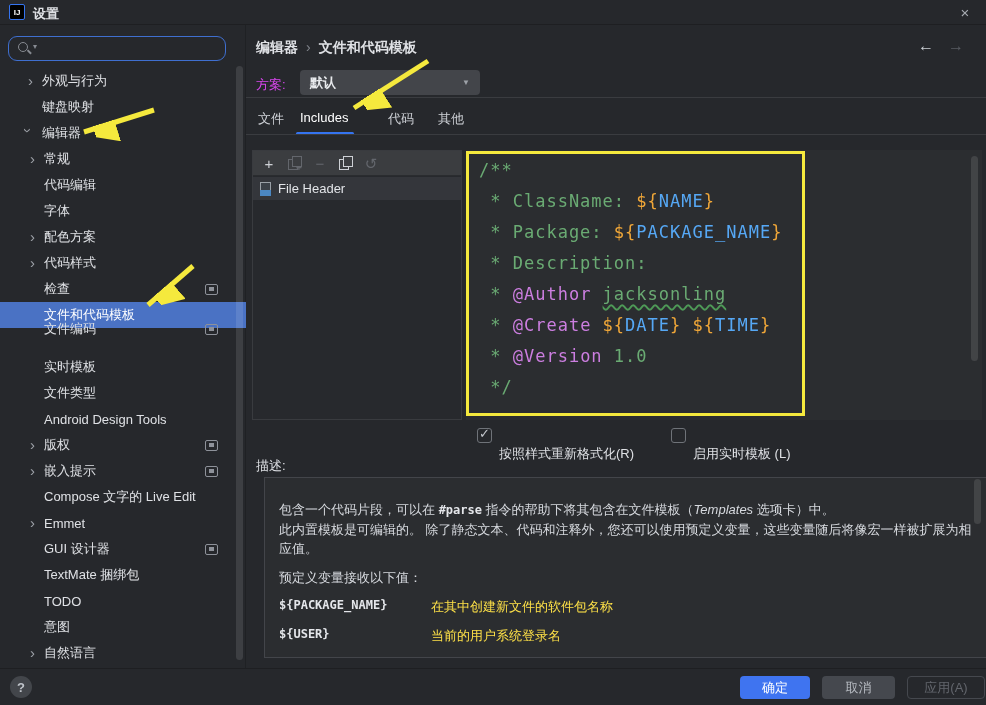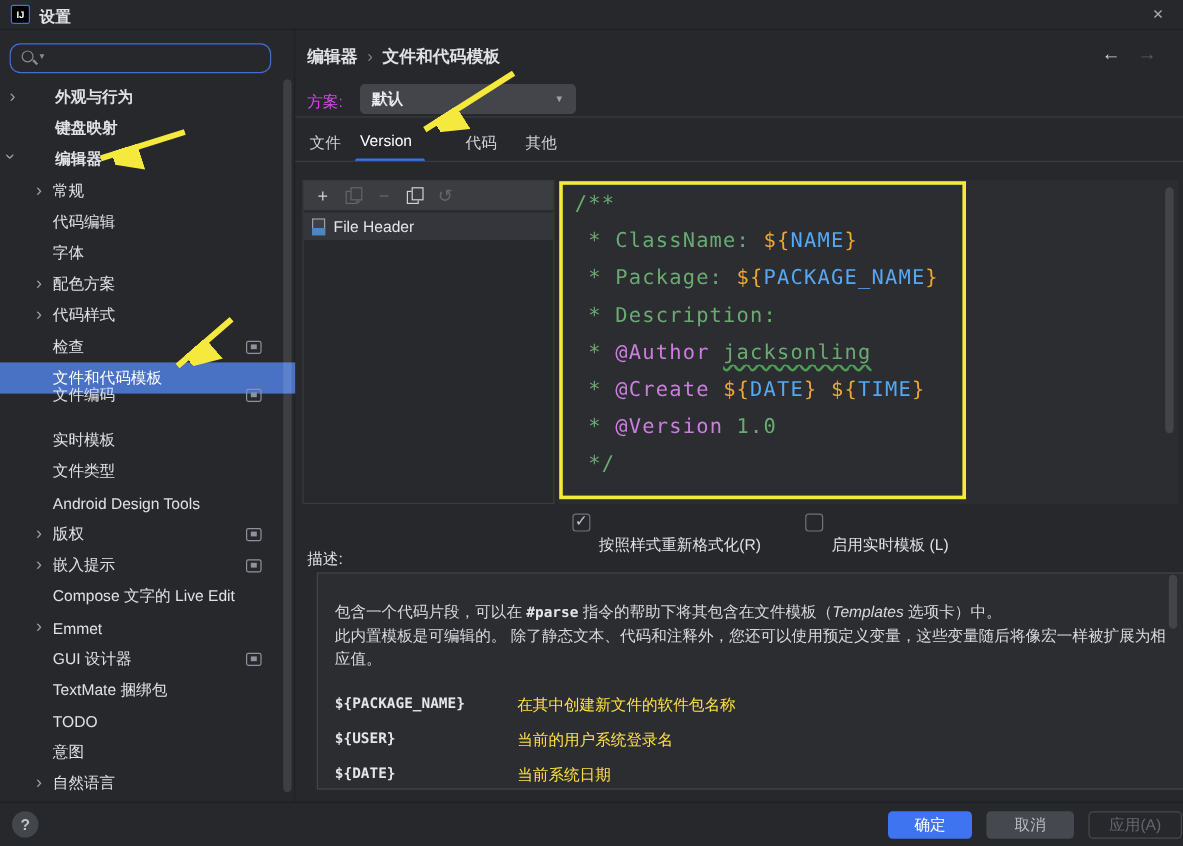--- a/index.html
+++ b/index.html
@@ -24,21 +24,21 @@
                border:1.5px solid #3f6fd0; border-radius:9px; background:#26282c; }
   .mag { position:absolute; left:9px; top:5px; width:10px; height:10px;
          border:1.5px solid #868a91; border-radius:50%; }
   .mag::after { content:""; position:absolute; left:8px; top:8px; width:5px; height:1.5px;
                 background:#868a91; transform:rotate(45deg); }
   .magdrop { position:absolute; left:24px; top:5px; font-size:8px; color:#868a91; }
 
   .tree { position:absolute; left:0; top:43px; width:246px; height:600px; }
   .trow { position:absolute; left:0; width:246px; height:26px; display:flex;
           align-items:center; font-size:13px; color:#dfe1e5; cursor:pointer; }
-  .trow.lvl0 { padding-left:4px; font-weight:700;gap:24px; }
+  .trow.lvl0 { padding-left:24px; font-weight:400; }
   .trow.lvl1 { padding-left:26px; }
   .trow.sel { background:#4a72c4; color:#fff; }
   .chev { width:18px; height:16px; position:relative; flex:0 0 18px; }
   .chev.right::before { content:"›"; position:absolute; left:4px; top:-1px; color:#9da1a8;
                         font-size:15px; font-weight:400; }
   .chev.down::before { content:"›"; position:absolute; left:2px; top:-3px; color:#9da1a8;
                        font-size:15px; font-weight:400; display:inline-block; transform:rotate(90deg); }
   .chev.none::before { content:""; }
   .plevel { margin-left:auto; margin-right:28px; width:13px; height:11px;
             border:1.5px solid #8e929a; border-radius:2px; position:relative; flex:0 0 13px; }
@@ -261,21 +261,21 @@
 
     <div class="schemelabel">方案:</div>
     <div class="schemedrop">
       <span class="val">默认</span>
       <span class="dd">▼</span>
     </div>
     <div class="hsep" style="top:72px"></div>
 
     <div class="tabs">
       <span class="tab" style="left:12px">文件</span>
-      <span class="tab active" style="left:54px">Version</span>
+      <span class="tab active" style="left:54px">Includes</span>
       <span class="tab" style="left:142px">代码</span>
       <span class="tab" style="left:192px">其他</span>
       <span class="tabline" style="left:50px; width:58px; background:#3574f0;"></span>
     </div>
     <div class="hsep" style="top:109px"></div>
 
     <div class="listpanel">
       <div class="ltoolbar">
         <span class="tbico bright">+</span>
         <span class="pgicon dim">
@@ -313,20 +313,21 @@
       <span class="cblabel" style="left:447px">启用实时模板 (L)</span>
     </div>
 
     <div class="desclabel">描述:</div>
     <div class="descpanel">
       <p>
         <span>包含一个代码片段，可以在 </span><span class="mono-b">#parse</span><span> 指令的帮助下将其包含在文件模板（</span><span class="ital">Templates</span><span> 选项卡）中。</span>
       </p>
       <p>此内置模板是可编辑的。 除了静态文本、代码和注释外，您还可以使用预定义变量，这些变量随后将像宏一样被扩展为相应值。</p>
       <div class="gap"></div>
+      <p>预定义变量接收以下值：</p>
       <div class="vrow">
         <span class="vname">${PACKAGE_NAME}</span>
         <span class="vdesc">在其中创建新文件的软件包名称</span>
       </div>
       <div class="vrow">
         <span class="vname">${USER}</span>
         <span class="vdesc">当前的用户系统登录名</span>
       </div>
       <div class="vrow">
         <span class="vname">${DATE}</span>

